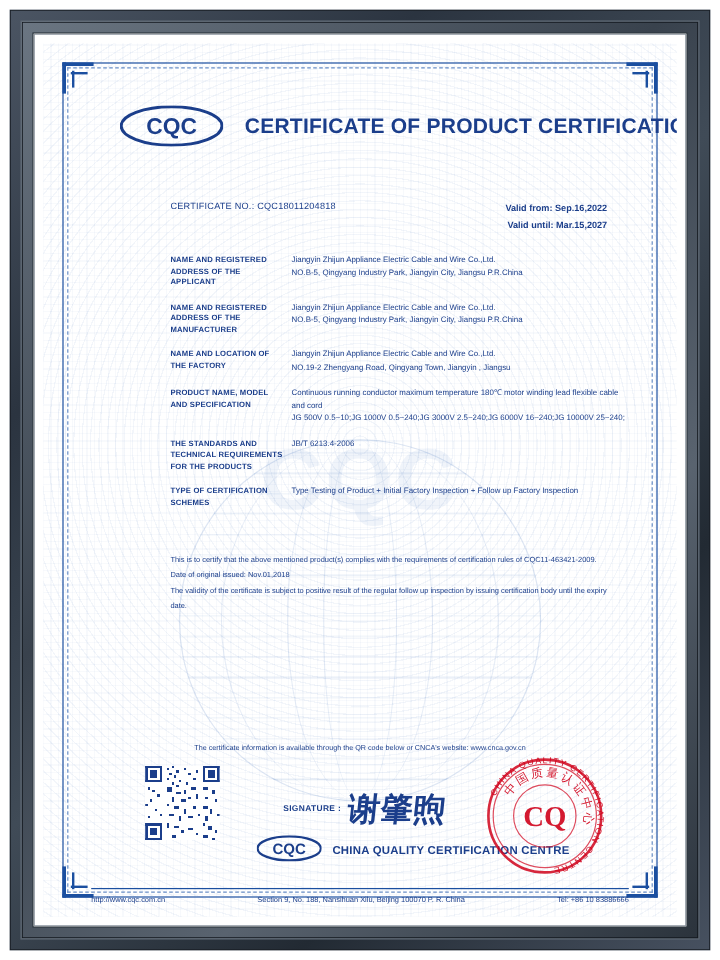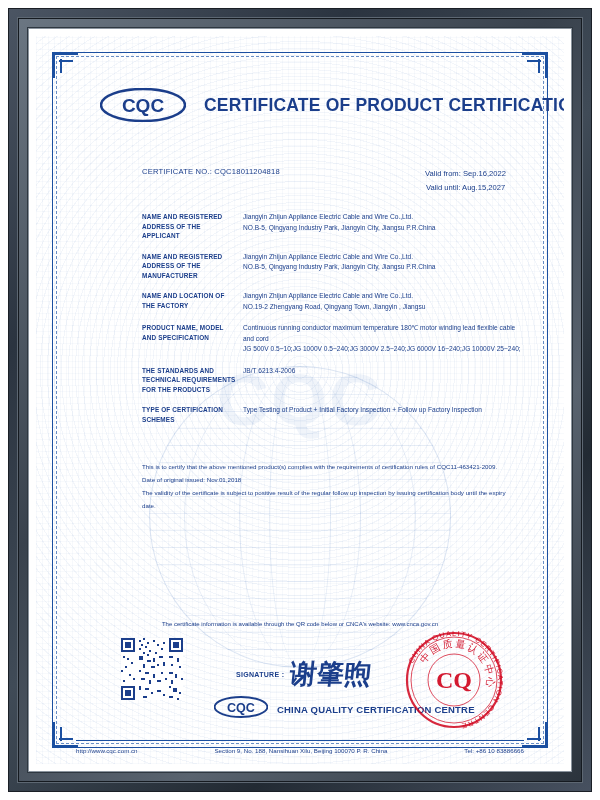--- a/index.html
+++ b/index.html
@@ -113,21 +113,21 @@
   .title{
     font-size:17.5px;font-weight:bold;color:#1b3e8b;letter-spacing:.2px;
     font-family:"Liberation Sans", sans-serif;
     white-space:nowrap;
   }
 
   .certno{
     position:absolute;left:106px;top:131px;font-size:7.6px;color:#1b3e8b;font-weight:normal;letter-spacing:.2px;
   }
   .validity{
-    position:absolute;right:58px;top:131px;text-align:center;font-size:7.6px;color:#1b3e8b;font-weight:normal;line-height:14px;
+    position:absolute;right:58px;top:131px;text-align:right;font-size:7.6px;color:#1b3e8b;font-weight:bold;line-height:14px;
   }
 
   .rows{position:absolute;left:106px;top:176px;right:46px;}
   .row{display:flex;margin-bottom:11px;}
   .row .label{
     width:95px;flex:0 0 95px;font-size:6.4px;font-weight:bold;color:#1b3e8b;line-height:9.5px;letter-spacing:.15px;
     text-transform:uppercase;
   }
   .row .value{
     flex:1;font-size:6.6px;color:#1b3e8b;line-height:10.5px;padding-left:6px;
@@ -229,21 +229,21 @@
             <ellipse cx="43" cy="17" rx="42" ry="16" fill="none" stroke="#1b3e8b" stroke-width="2.5"></ellipse>
             <text x="43" y="24" text-anchor="middle" font-family="Liberation Sans, sans-serif" font-size="19" font-weight="bold" fill="#1b3e8b">CQC</text>
           </svg>
         </div>
         <div class="title">CERTIFICATE OF PRODUCT CERTIFICATION</div>
       </div>
 
       <div class="certno">CERTIFICATE  NO.: CQC18011204818</div>
       <div class="validity">
         <div>Valid from: Sep.16,2022</div>
-        <div>Valid until: Aug.15,2027</div>
+        <div>Valid until: Mar.15,2027</div>
       </div>
 
       <div class="rows">
 
         <div class="row">
           <div class="label">NAME AND REGISTERED ADDRESS OF THE APPLICANT</div>
           <div class="value">
             <div>Jiangyin Zhijun Appliance Electric Cable and Wire Co.,Ltd.</div>
             <div>NO.B-5, Qingyang Industry Park, Jiangyin City, Jiangsu   P.R.China</div>
           </div>

